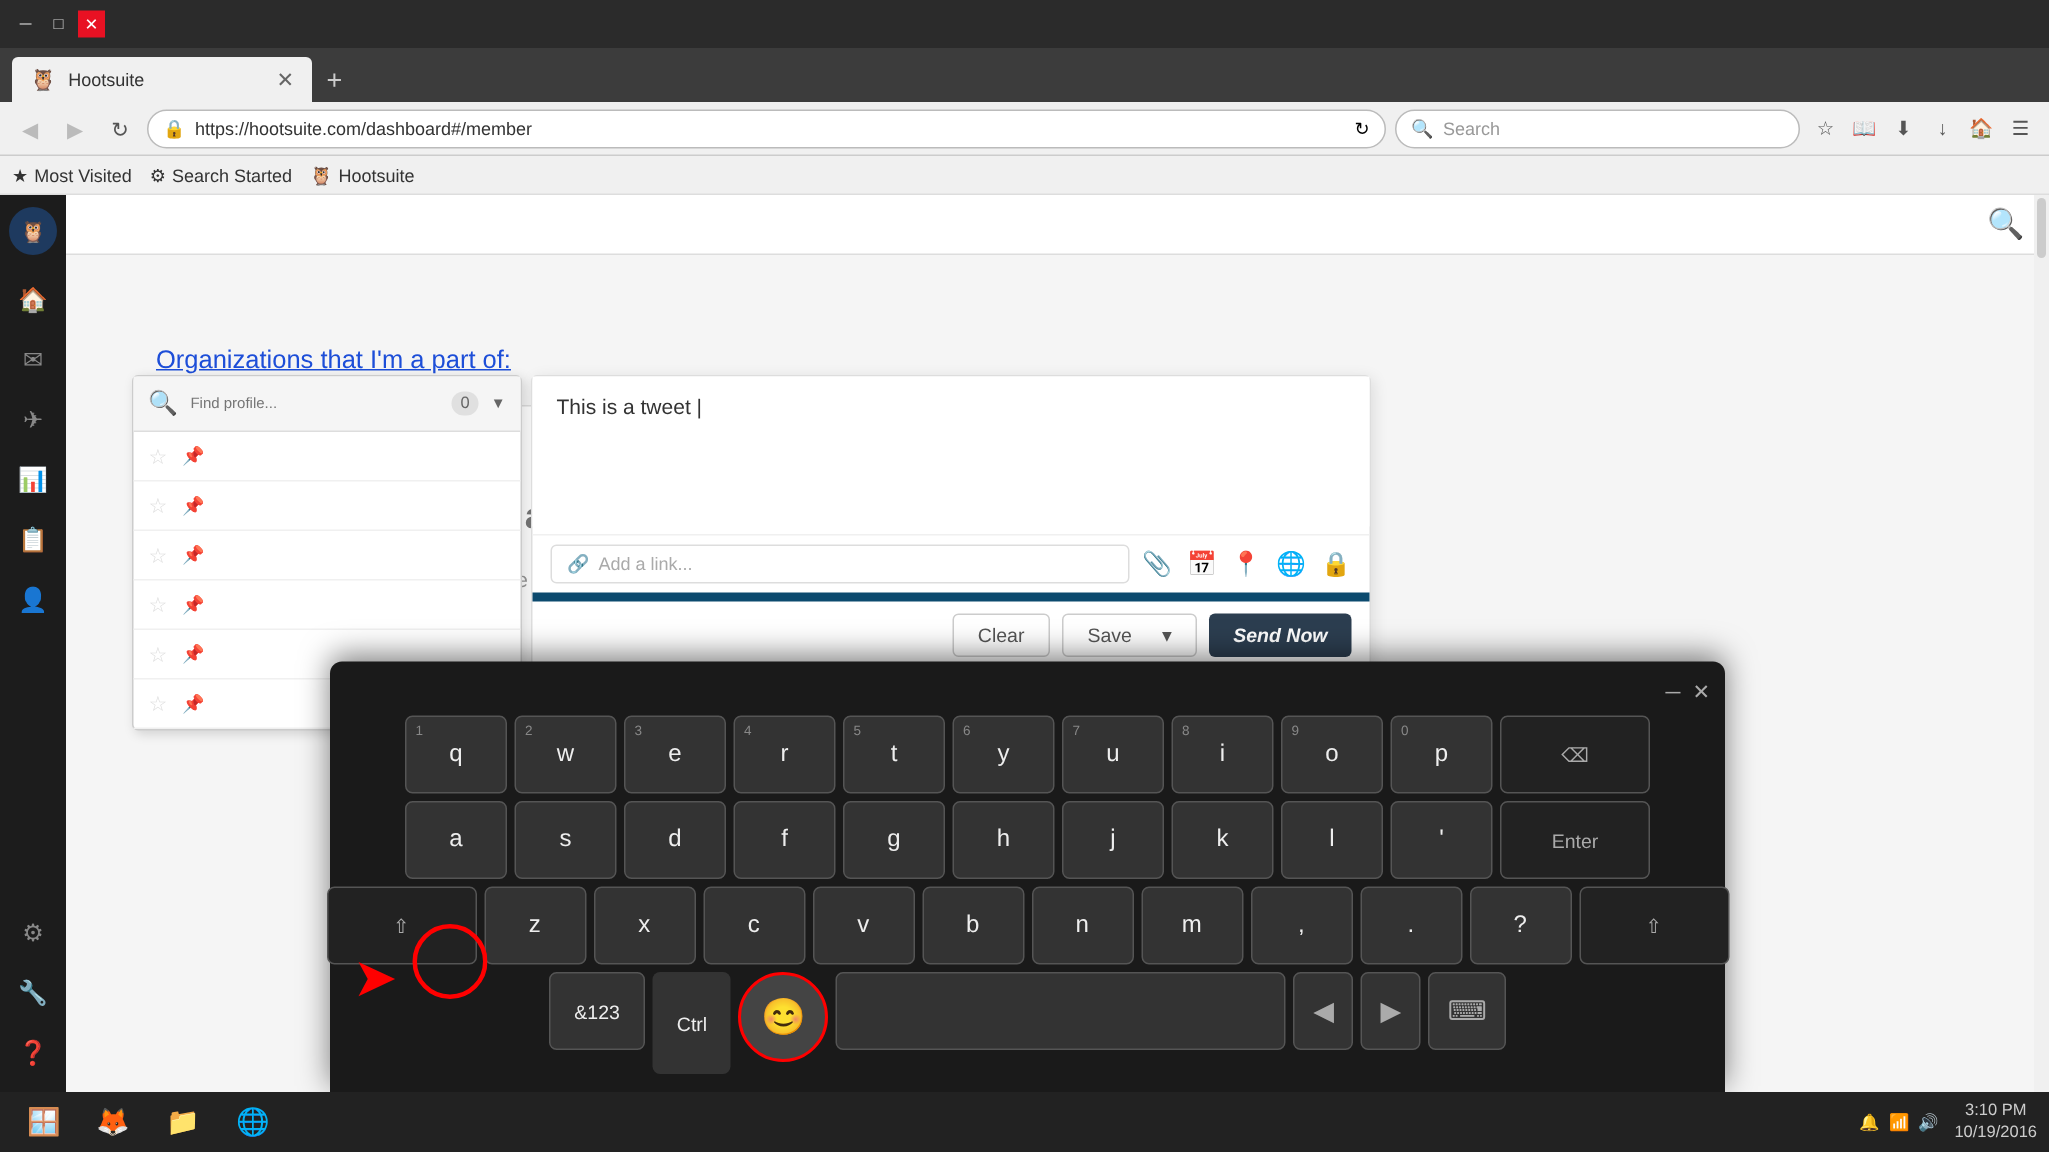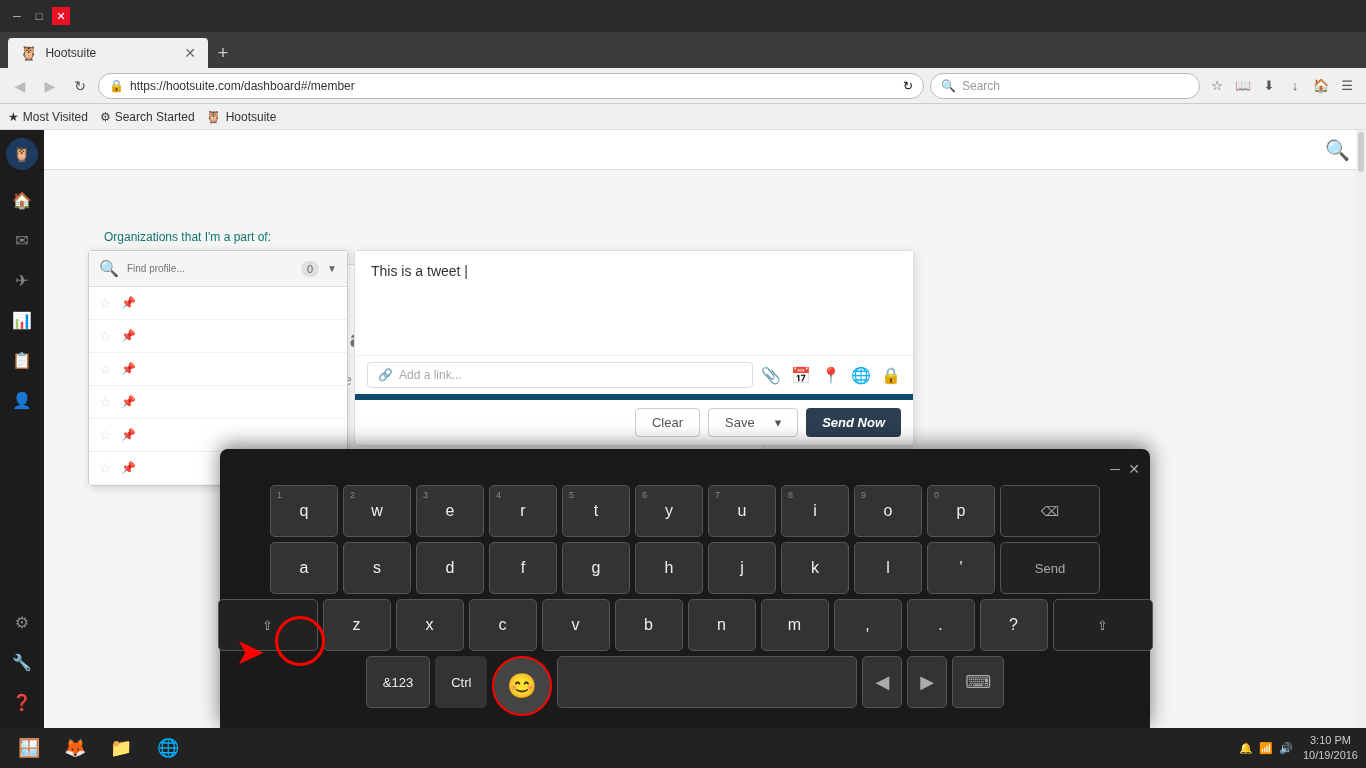--- a/index.html
+++ b/index.html
@@ -319,23 +319,24 @@
       font-weight: bold;
       font-style: italic;
     }
 
     
     .page-content {
       padding: 20px 60px;
       padding-top: 60px;
     }
     .org-title {
-      font-size: 12px;
-      color: #0f766e;
+      font-size: 17px;
+      color: #1d4ed8;
       margin-bottom: 20px;
+      text-decoration: underline;
     }
     .org-box {
       background: white;
       border: 1px solid #ddd;
       border-radius: 8px;
       padding: 60px 40px;
       text-align: center;
       max-width: 660px;
     }
     .org-box h2 {
@@ -434,21 +435,21 @@
       display: flex; align-items: center; justify-content: center;
       font-size: 24px;
       cursor: pointer;
     }
     .ctrl-key {
       background: #333;
       border-radius: 5px;
       color: #eee;
       font-size: 13px;
       padding: 0 16px;
-      height: 52px;
+      height: 68px;
       display: flex; align-items: center; justify-content: center;
       cursor: pointer;
     }
     .num-key {
       background: #333;
       border-radius: 5px;
       color: #eee;
       font-size: 13px;
       padding: 0 16px;
       height: 52px;
@@ -713,21 +714,21 @@
     <div class="kb-key">a</div>
     <div class="kb-key">s</div>
     <div class="kb-key">d</div>
     <div class="kb-key">f</div>
     <div class="kb-key">g</div>
     <div class="kb-key">h</div>
     <div class="kb-key">j</div>
     <div class="kb-key">k</div>
     <div class="kb-key">l</div>
     <div class="kb-key">'</div>
-    <div class="kb-key wide special">Send</div>
+    <div class="kb-key wide special">Enter</div>
   </div>
 
   <div class="kb-row">
     <div class="kb-key wide special">⇧</div>
     <div class="kb-key">z</div>
     <div class="kb-key">x</div>
     <div class="kb-key">c</div>
     <div class="kb-key">v</div>
     <div class="kb-key">b</div>
     <div class="kb-key">n</div>

